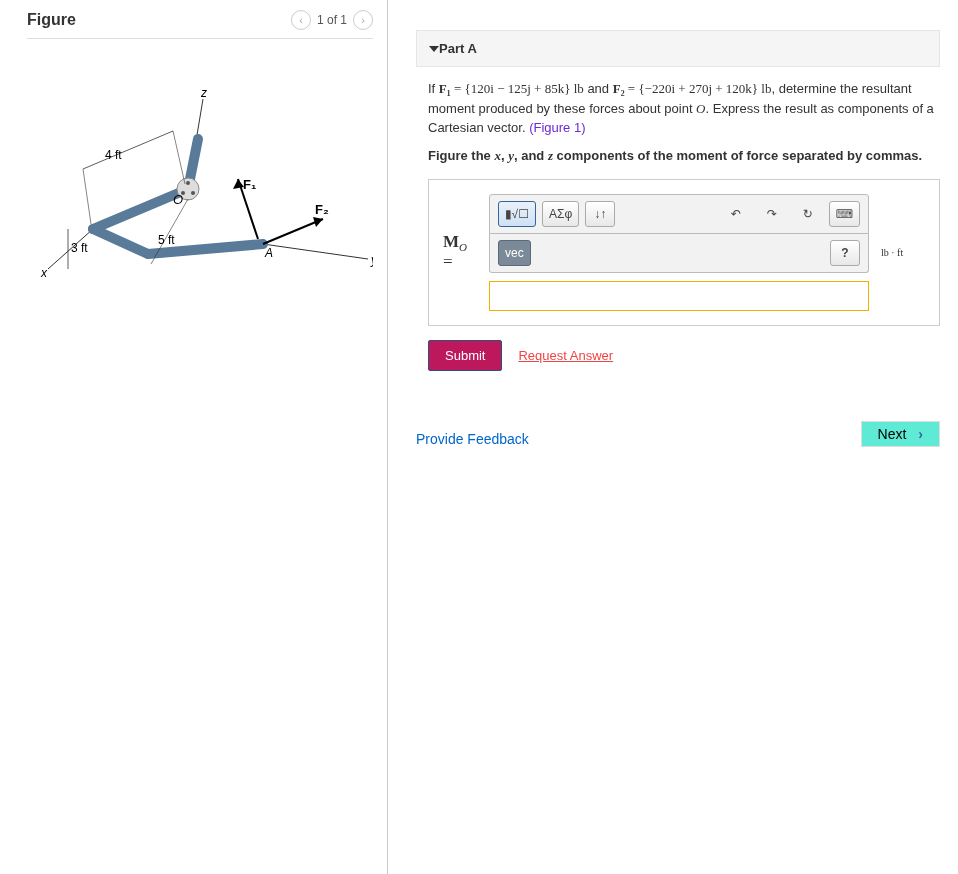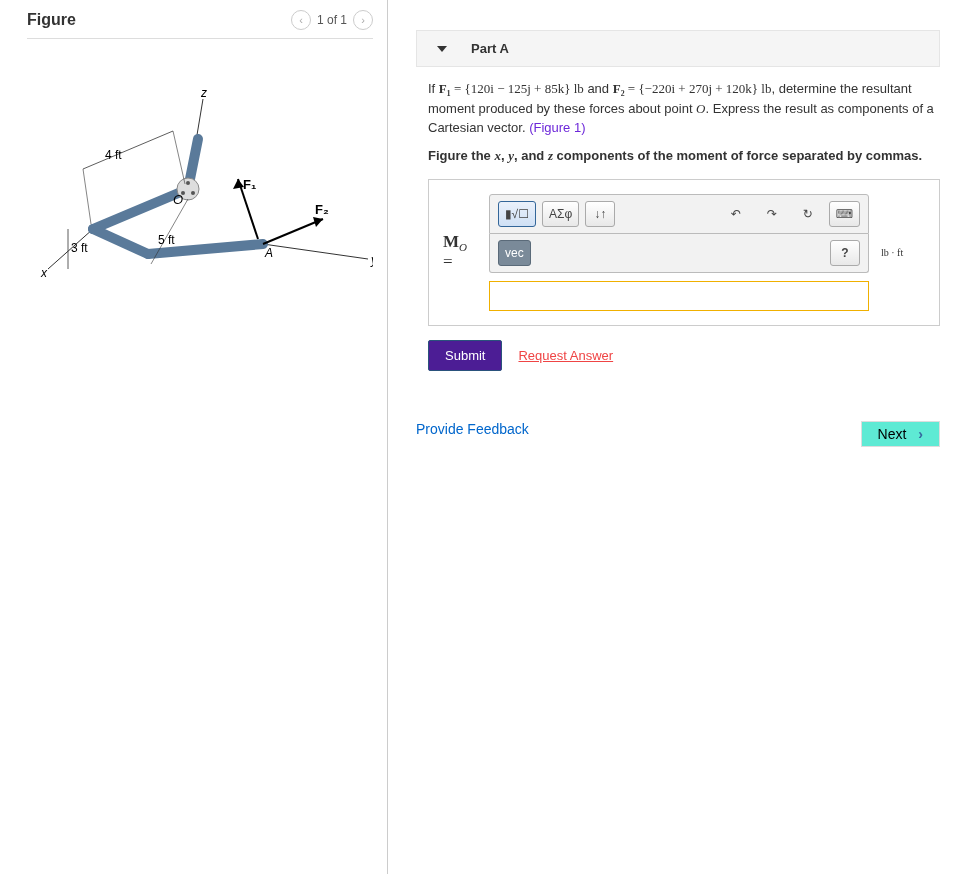--- a/index.html
+++ b/index.html
@@ -10,21 +10,21 @@
   
   .fig-spacer { flex: 1; }
   .figure-block { }
   .figure-header { display: flex; justify-content: space-between; align-items: center; border-bottom: 1px solid #ddd; padding-bottom: 8px; margin-bottom: 24px; }
   .figure-title { font-weight: bold; font-size: 16px; color: #333; }
   .pager { display: flex; align-items: center; gap: 6px; font-size: 12px; color: #555; }
   .pager-btn { width: 20px; height: 20px; border: 1px solid #ccc; border-radius: 10px; display: flex; align-items: center; justify-content: center; color: #aaa; font-size: 11px; background: #fff; cursor: default; }
   
   .figure-img { width: 340px; height: 210px; margin: 30px auto 0 6px; position: relative; }
   
-  .part-header { background: #f5f5f5; border: 1px solid #e5e5e5; padding: 10px 20px; display: flex; align-items: center; gap: 24px; margin-bottom: 12px; }
+  .part-header { background: #f5f5f5; border: 1px solid #e5e5e5; padding: 10px 12px; display: flex; align-items: center; gap: 0; margin-bottom: 12px; }
   .caret { width: 0; height: 0; border-left: 5px solid transparent; border-right: 5px solid transparent; border-top: 6px solid #333; }
   .part-title { font-weight: bold; font-size: 13px; }
   
   .problem-text { padding: 0 4px 0 12px; line-height: 1.5; font-size: 13px; }
   .problem-text .serif { font-family: "Times New Roman", serif; }
   .problem-text .link { color: #6d28d9; }
   .problem-text b { font-weight: bold; }
   .italic { font-style: italic; }
   
   .answer-area { border: 1px solid #ccc; margin: 14px 0 14px 12px; padding: 14px 14px; display: flex; align-items: center; gap: 12px; }
@@ -33,24 +33,24 @@
   .toolbar-wrap { flex: 1; }
   .toolbar { border: 1px solid #bbb; background: #f2f2f2; border-radius: 3px 3px 0 0; padding: 6px 8px; display: flex; align-items: center; gap: 6px; }
   .tool-btn { border: 1px solid #aaa; background: linear-gradient(#fff,#e8e8e8); border-radius: 3px; min-width: 30px; height: 26px; display: flex; align-items: center; justify-content: center; font-size: 12px; color: #444; padding: 0 6px; cursor: pointer; }
   .tool-btn.sel { border-color: #369; background: linear-gradient(#eaf1fb,#cfe0f5); }
   .tool-spacer { flex: 1; }
   .toolbar-row2 { border: 1px solid #bbb; border-top: none; background: #f2f2f2; padding: 6px 8px; display: flex; align-items: flex-start; gap: 18px; border-radius: 0 0 3px 3px; }
   .answer-input { width: 100%; border: 1px solid #f0b000; height: 30px; margin-top: 8px; padding: 2px 6px; font-size: 14px; }
   .unit-label { font-family: "Times New Roman", serif; font-size: 10px; width: 44px; }
   
   .actions { padding-left: 12px; display: flex; align-items: center; gap: 16px; }
-  .submit-btn { background: #4c1d95; color: #fff; border: 1px solid #2a527c; padding: 7px 16px; font-size: 13px; border-radius: 2px; cursor: pointer; }
+  .submit-btn { background: #be185d; color: #fff; border: 1px solid #2a527c; padding: 7px 16px; font-size: 13px; border-radius: 2px; cursor: pointer; }
   .req-link { color: #ef4444; text-decoration: underline; font-size: 13px; cursor: pointer; }
   
-  .bottom-row { display: flex; justify-content: space-between; align-items: flex-start; margin-top: 50px; }
+  .bottom-row { display: flex; justify-content: space-between; align-items: flex-end; margin-top: 50px; }
   .provide-link { color: #0066cc; font-size: 14px; cursor: pointer; }
   .next-btn { background: #5eead4; border: 1px solid #ddd; padding: 4px 16px; font-size: 14px; cursor: pointer; display: flex; align-items: center; gap: 12px; }
   .chev { font-weight: bold; color: #35689e; }
 </style>
 </head>
 <body>
 
 <div class="page">
   <div class="left-col">
     <div class="fig-spacer"></div>

